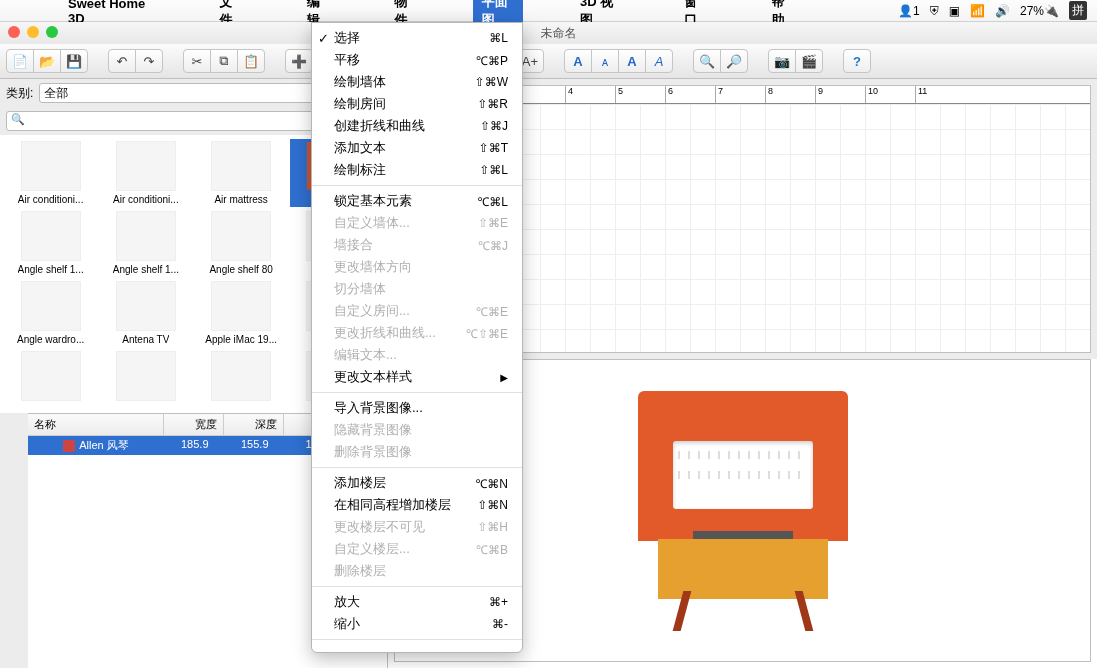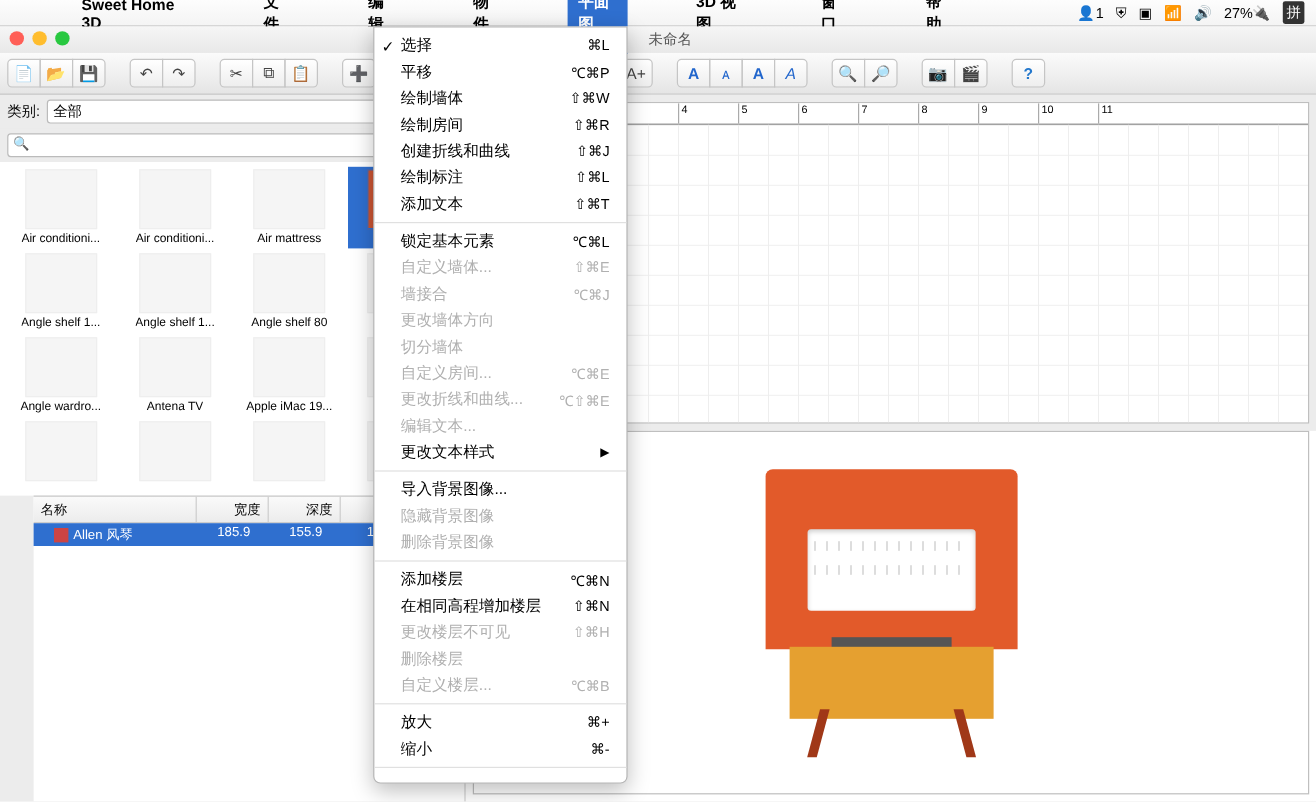--- a/index.html
+++ b/index.html
@@ -50,21 +50,21 @@
 .catitem.selected { background: #2f6fcf; color: #fff; }
 .catitem.selected .thumb { background: #cc5533; border-color: #2f6fcf; }
 .catitem .lbl { white-space: nowrap; overflow: hidden; text-overflow: ellipsis; max-width: 86px; text-align: center; }
 
 
 .flist { height: 255px; background: #fff; border-top: 1px solid #bfbfbf; font-size: 11px; margin-left: 28px; }
 .fhead { display: flex; background: linear-gradient(#fafafa,#ececec); border-bottom: 1px solid #ccc; }
 .fhead div { padding: 3px 6px; border-right: 1px solid #ccc; }
 .fhead .c1 { width: 136px; } .fhead .c2 { width: 60px; text-align:right; } .fhead .c3 { width: 60px; text-align:right;} .fhead .c4 { width: 60px; text-align:right;}
 .frow { display: flex; background: #2f6fcf; color: #fff; }
-.frow div { padding: 2px 17px; }
+.frow div { padding: 2px 17px; justify-content: center; }
 .frow .c1 { width: 136px; display:flex; align-items:center; gap:4px;} .frow .c2,.frow .c3,.frow .c4 { width: 60px; text-align:right; }
 .frow .swatch { width:12px; height:12px; background:#c44; display:inline-block; }
 
 
 .planwrap { height: 280px; padding: 6px; background: #ececec; }
 .plan { width: 100%; height: 100%; background: #fff; border: 1px solid #bfbfbf; position: relative; overflow: hidden; }
 .ruler-h { position: absolute; top: 0; left: 20px; right: 0; height: 18px; background: #fff; border-bottom: 1px solid #888; display:flex; font-size:9px; }
 .ruler-h span { width: 50px; border-left: 1px solid #aaa; padding-left:2px; }
 .ruler-v { position: absolute; top: 18px; left: 0; width: 20px; bottom: 0; background: #fff; border-right:1px solid #888; }
 .grid { position: absolute; top: 18px; left: 20px; right: 0; bottom: 0; background-image: linear-gradient(#eee 1px, transparent 1px), linear-gradient(90deg, #eee 1px, transparent 1px); background-size: 25px 25px; }
@@ -334,27 +334,27 @@
     </div>
     <div class="drow">
       <span>绘制房间</span>
       <span class="short">⇧⌘R</span>
     </div>
     <div class="drow">
       <span>创建折线和曲线</span>
       <span class="short">⇧⌘J</span>
     </div>
     <div class="drow">
+      <span>添加文本</span>
+      <span class="short">⇧⌘T</span>
+    </div>
+    <div class="drow">
       <span>绘制标注</span>
       <span class="short">⇧⌘L</span>
     </div>
-    <div class="drow">
-      <span>添加文本</span>
-      <span class="short">⇧⌘T</span>
-    </div>
     <hr>
     <div class="drow">
       <span>锁定基本元素</span>
       <span class="short">℃⌘L</span>
     </div>
     <div class="drow disabled">
       <span>自定义墙体...</span>
       <span class="short">⇧⌘E</span>
     </div>
     <div class="drow disabled">
@@ -399,25 +399,25 @@
     </div>
     <div class="drow">
       <span>在相同高程增加楼层</span>
       <span class="short">⇧⌘N</span>
     </div>
     <div class="drow disabled">
       <span>更改楼层不可见</span>
       <span class="short">⇧⌘H</span>
     </div>
     <div class="drow disabled">
-      <span>删除楼层</span>
-    </div>
-    <div class="drow disabled">
       <span>自定义楼层...</span>
       <span class="short">℃⌘B</span>
+    </div>
+    <div class="drow disabled">
+      <span>删除楼层</span>
     </div>
     <hr>
     <div class="drow">
       <span>放大</span>
       <span class="short">⌘+</span>
     </div>
     <div class="drow">
       <span>缩小</span>
       <span class="short">⌘-</span>
     </div>

